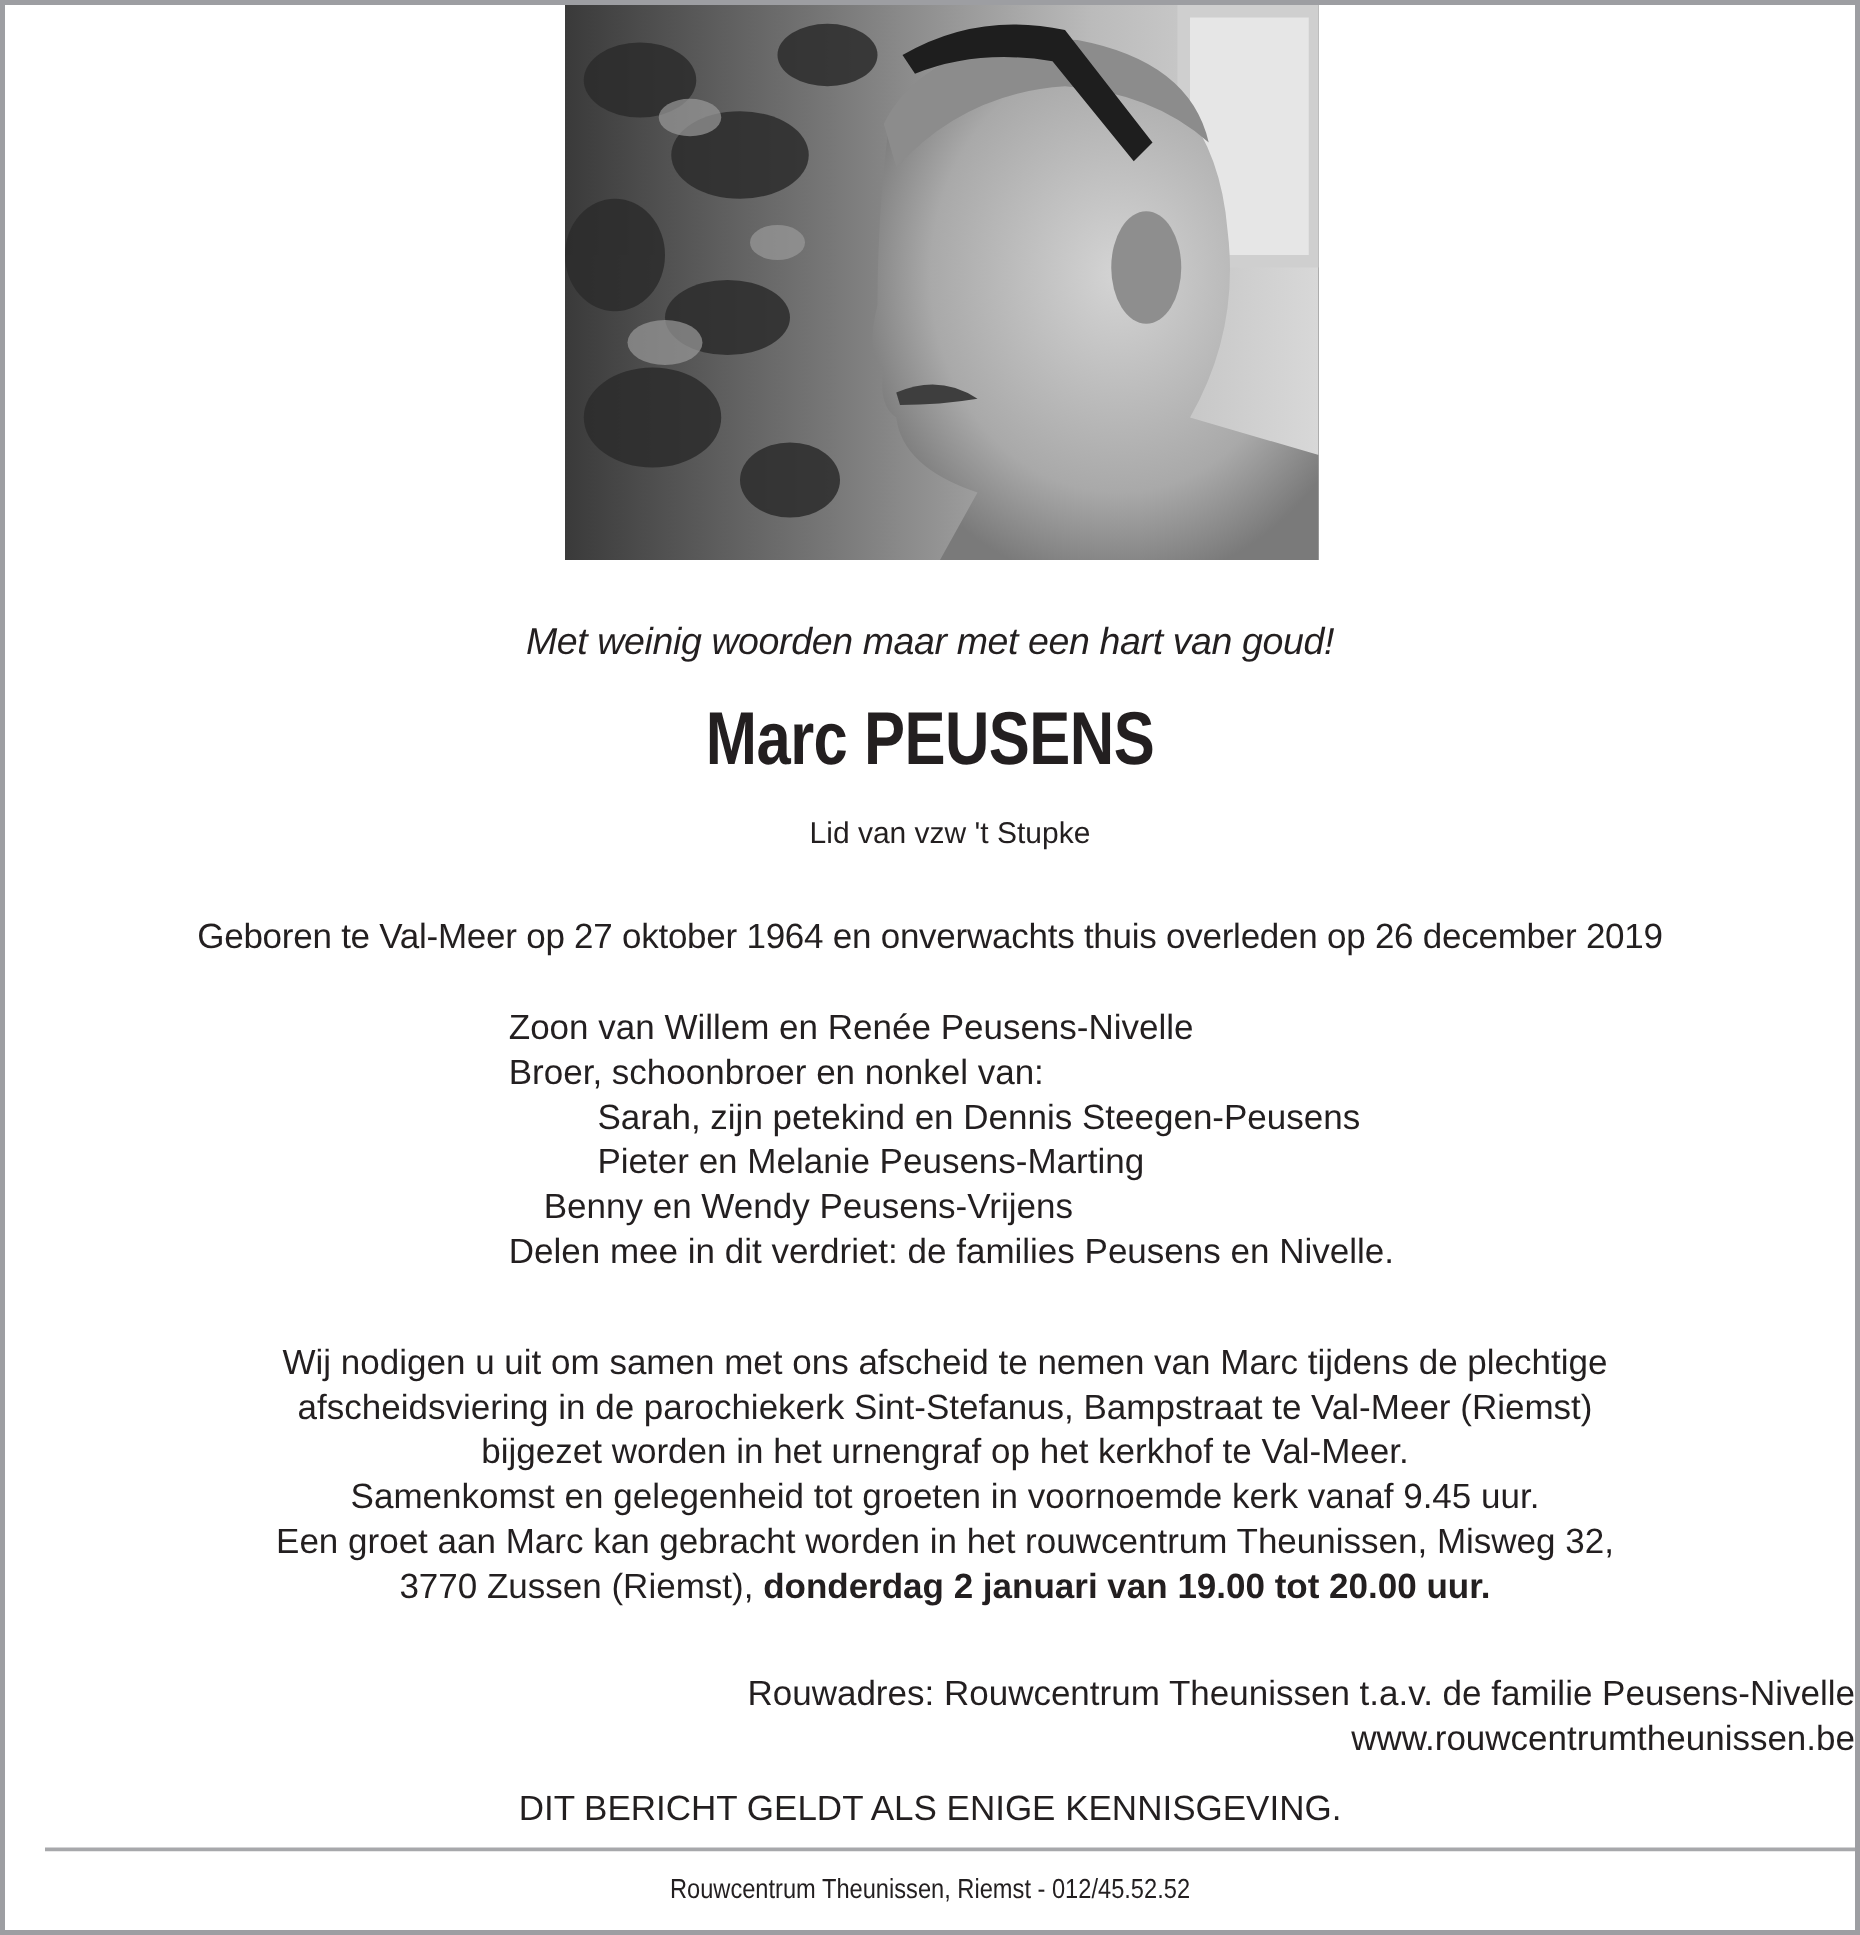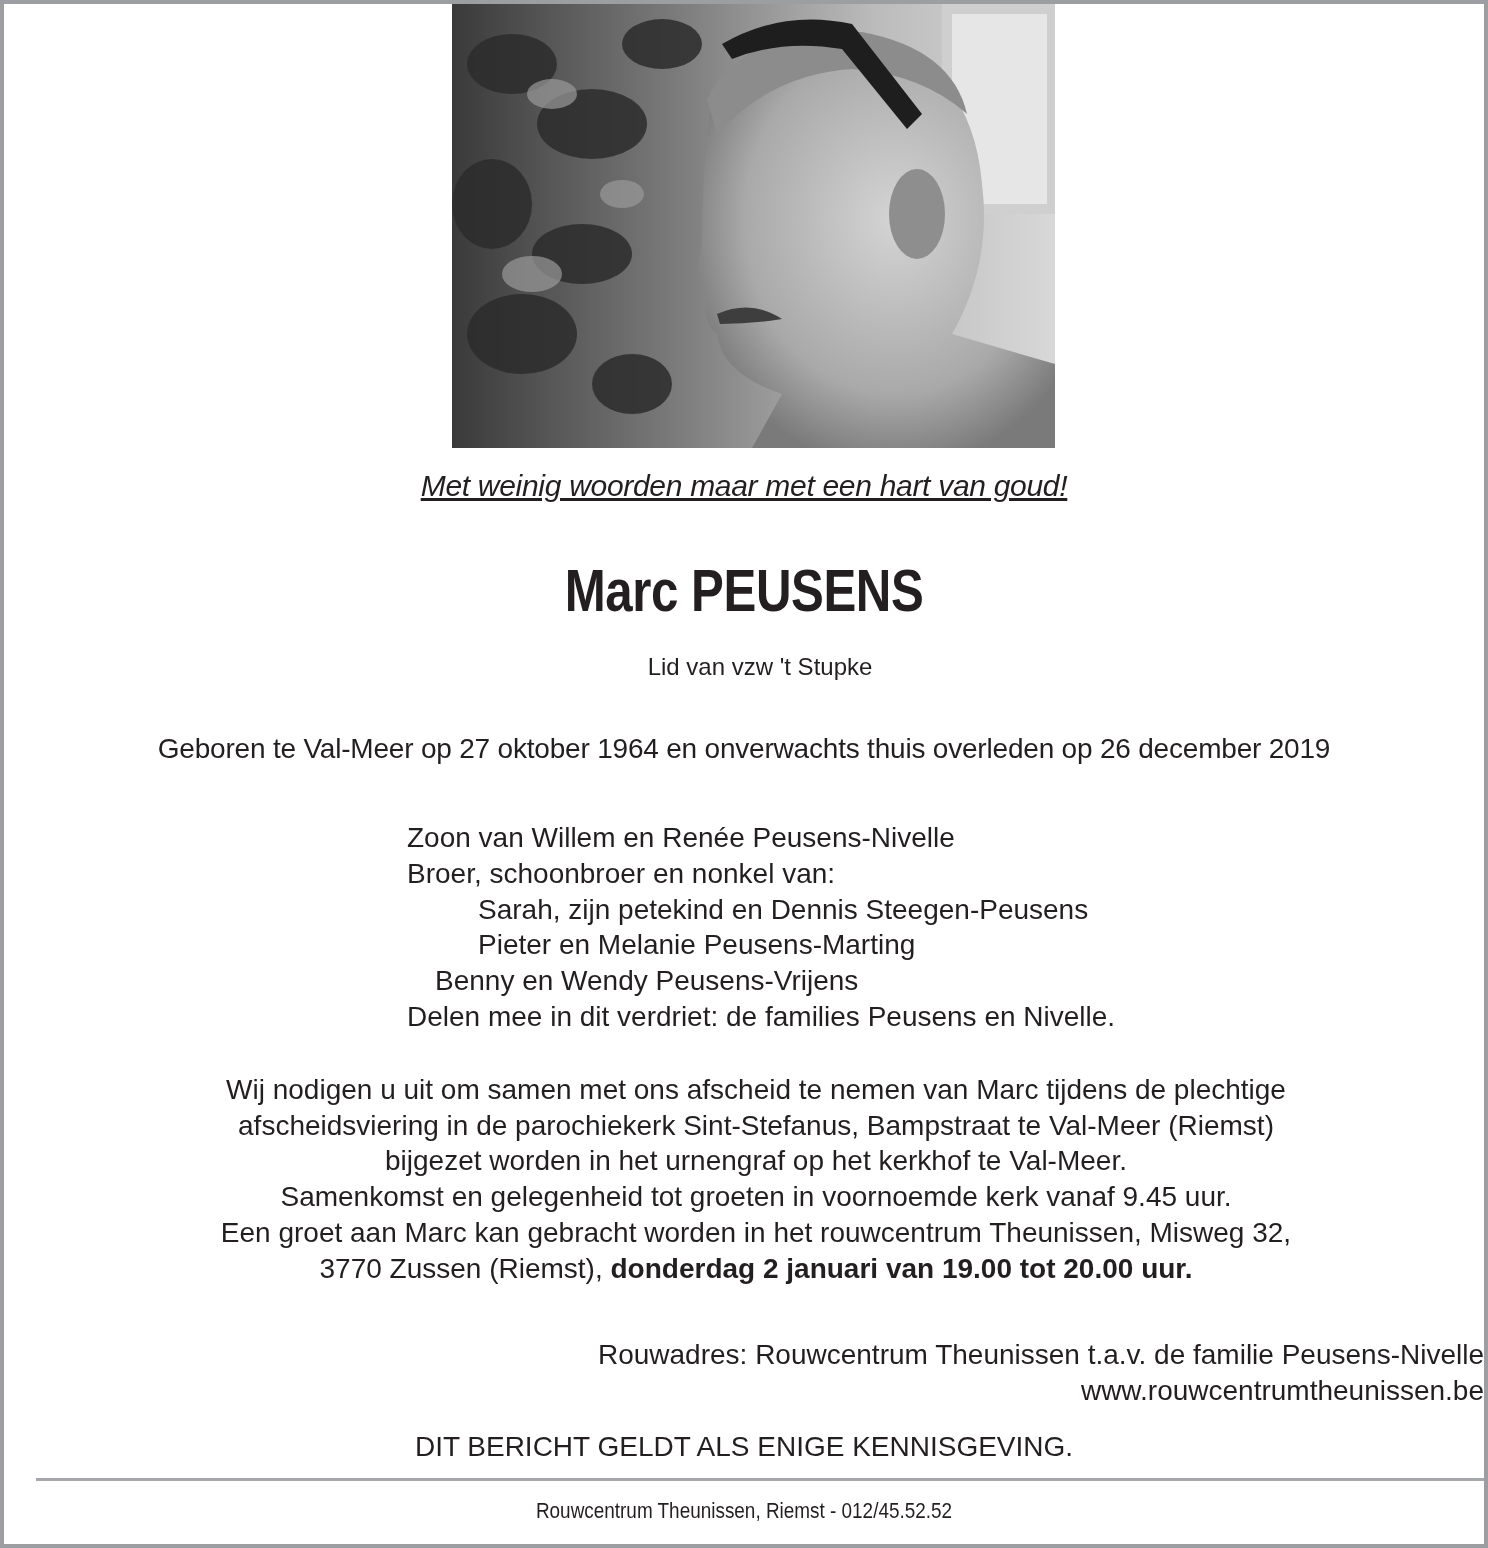--- a/index.html
+++ b/index.html
@@ -15,31 +15,31 @@
     background: #ffffff;
   }
   .photo {
     position: absolute; left: 448px; top: 0px;
     width: 603px; height: 444px;
     overflow: hidden;
     background: #6a6a6a;
   }
   .photo svg { display: block; }
   .center { position: absolute; left: 0; width: 1480px; text-align: center; }
-  .motto { top: 465px; font-size: 30px; font-style: italic; letter-spacing: -0.3px; text-decoration: underline; }
+  .motto { top: 493px; font-size: 30px; font-style: italic; letter-spacing: -0.3px; }
   .name {
     top: 552px; font-size: 60px; font-weight: bold;
     transform: scaleX(0.82); transform-origin: 740px 0;
     letter-spacing: -0.5px;
   }
   .member { top: 649px; font-size: 24px; margin-left: 16px; }
   .born { top: 729px; font-size: 28px; letter-spacing: -0.2px; }
   .family {
     position: absolute; left: 403px; top: 800px;
-    font-size: 28px; line-height: 35.8px; margin-top: 16px;
+    font-size: 28px; line-height: 35.8px;
   }
   .family div { white-space: nowrap; }
   .ind1 { padding-left: 28px; }
   .ind2 { padding-left: 71px; }
   .para {
     position: absolute; left: 0; width: 1480px; top: 1068px;
     text-align: center; font-size: 28px; line-height: 35.7px; padding-left: 12px;
   }
   .para div { white-space: nowrap; }
   .para b { font-weight: bold; }

